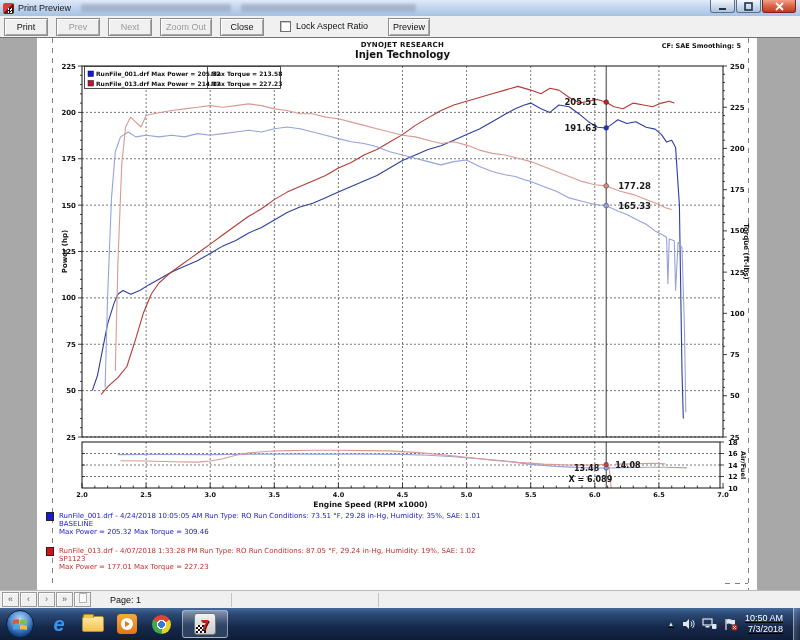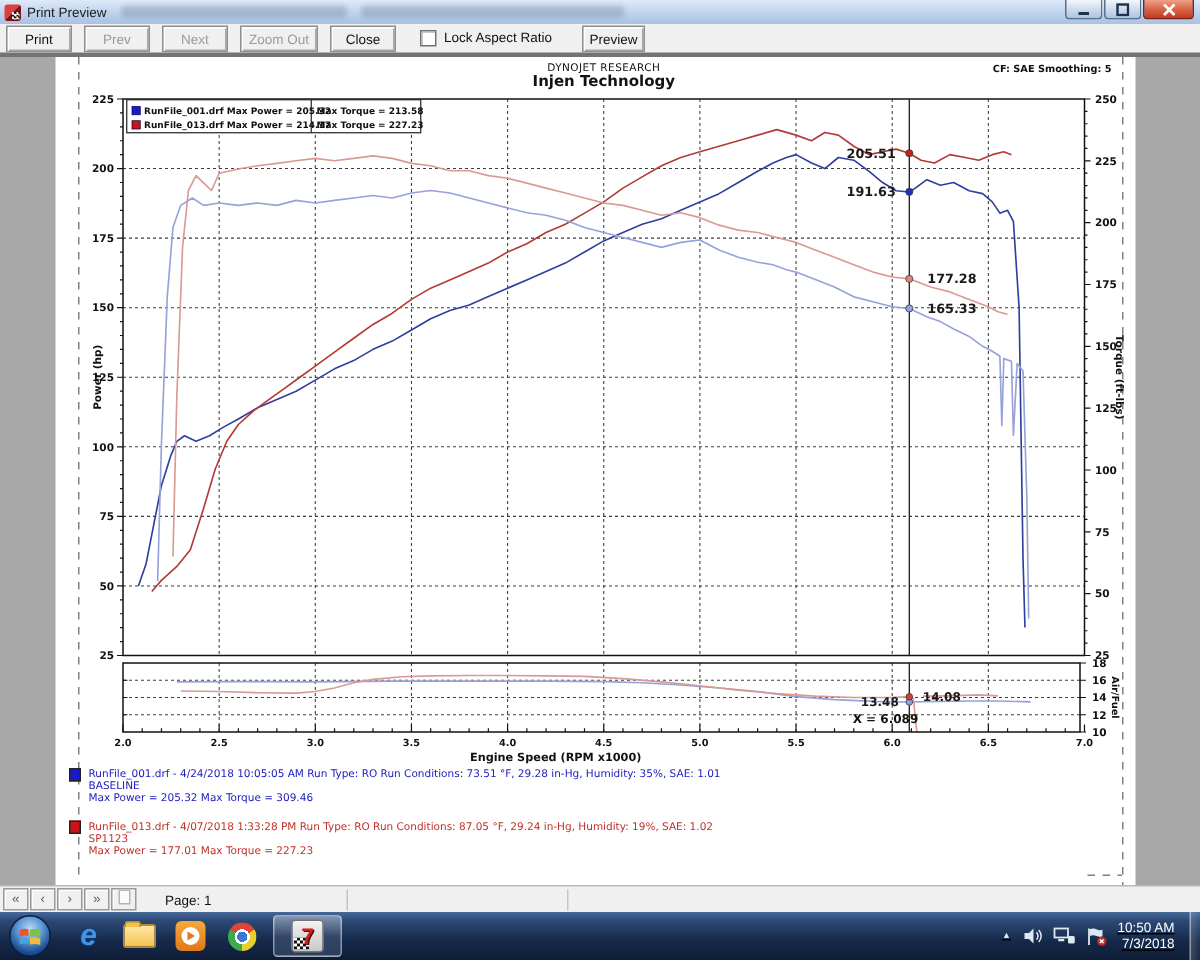--- a/index.html
+++ b/index.html
@@ -16,37 +16,37 @@
     background:repeating-conic-gradient(#111 0 25%,#fff 0 50%) 0 0/3px 3px; }
   .titlebar .ttl { font-size:9px; color:#1a1a1a; margin-left:4px; white-space:nowrap; }
   .blurbar { height:8px; border-radius:2px; background:#8e9cb3; filter:blur(1.6px); opacity:.55; margin-left:10px; }
   .winbtns { position:absolute; right:4px; top:0; display:flex; }
   .wbtn { width:25px; height:13px; border:1px solid #5a6f8c; border-top:none; border-radius:0 0 3px 3px;
     background:linear-gradient(180deg,#f4f8fc,#cfdcec 50%,#aec4dd); display:flex; align-items:center; justify-content:center; margin-left:1px; }
   .wbtn.close { width:34px; background:linear-gradient(180deg,#f1a08b,#dc6a4c 45%,#c03a22); border-color:#7c2315; }
 
   
   .toolbar { position:absolute; left:0; top:16px; width:800px; height:22px; background:#f0f0f0;
-    border-bottom:3px solid #737373; display:flex; align-items:center; padding-left:4px; }
+    border-bottom:1px solid #737373; display:flex; align-items:center; padding-left:4px; }
   .tbtn { height:18px; margin-right:8px; padding:0 4px; min-width:44px; text-align:center;
     font-size:9px; line-height:16px; color:#111; background:#f0f0f0;
     border:1px solid #8e8e8e; box-shadow:inset 1px 1px 0 #fff, inset -1px -1px 0 #a6a6a6; }
   .tbtn.dis { color:#9a9a9a; }
   .lockwrap { display:flex; margin:0 20px 0 8px; }
   .cbox { width:11px; height:11px; background:#fff; border:1px solid #707070;
     box-shadow:inset 1px 1px 0 #c8c8c8; margin-right:5px; }
   .locklbl { font-size:9px; color:#111; }
 
   
   .preview { position:absolute; left:0; top:38px; width:800px; height:552px; background:#a8a8a8; }
   .page { position:absolute; left:37px; top:0; width:720px; height:552px; background:#fff;
     font-family:"DejaVu Sans",sans-serif; }
   .page svg { position:absolute; left:0; top:0; }
   .hdrc { position:absolute; left:45px; top:3px; width:641px; text-align:center; color:#111; }
-  .hdrc .t1 { font-size:7px; font-weight:normal; letter-spacing:.3px; }
+  .hdrc .t1 { font-size:7px; font-weight:bold; letter-spacing:.3px; }
   .hdrc .t2 { font-size:10px; font-weight:bold; }
   .hdrR { position:absolute; right:16px; top:4px; font-size:6.5px; font-weight:bold; color:#111; }
   .foot { position:absolute; font-size:7px; white-space:nowrap; }
   .foot .sq { position:absolute; left:-13px; top:0px; width:8px; height:9px; border:1px solid #222; }
 
   
   .statusbar { position:absolute; left:0; top:590px; width:800px; height:18px; background:#f0f0f0;
     border-top:1px solid #b9b9b9; display:flex; align-items:center; padding-left:2px; }
   .navbtn { width:17px; height:15px; margin-right:1px; background:#f0f0f0; border:1px solid #9a9a9a;
     box-shadow:inset 1px 1px 0 #fff; font-size:9px; color:#4f627c; text-align:center; line-height:13px; }

